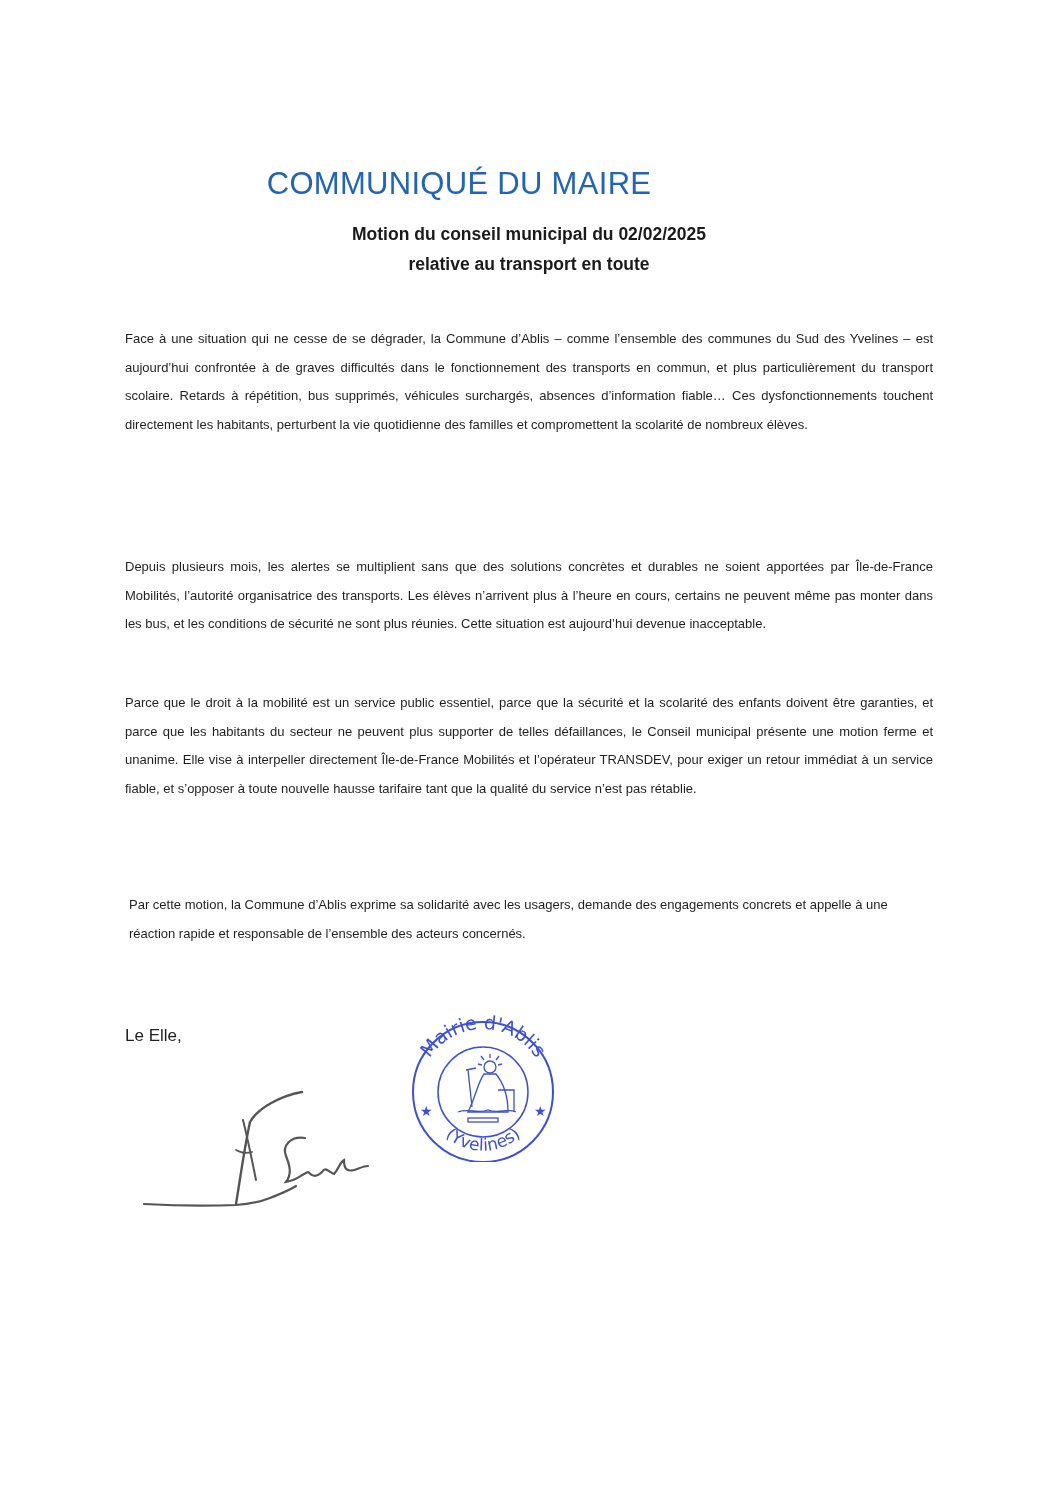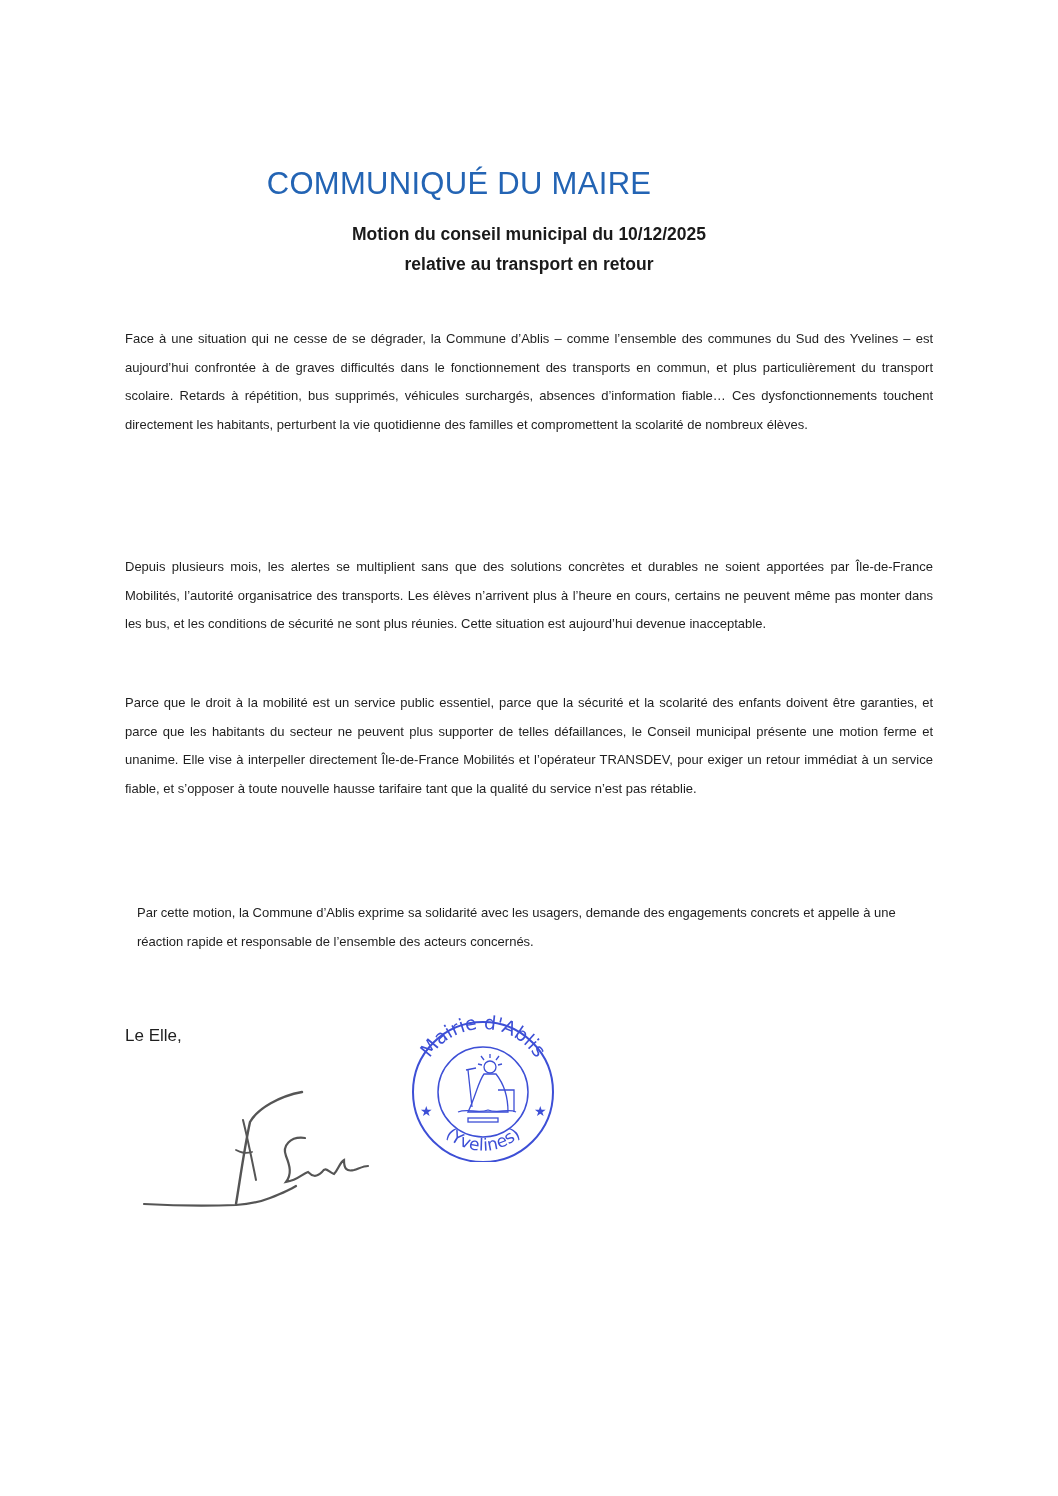--- a/index.html
+++ b/index.html
@@ -21,27 +21,27 @@
     .p4 { top: 887px; text-align: left; }
     .sign-label { position: absolute; left: 125px; top: 1026px; font-size: 17px; color: #1f1f1f; }
     .signature { position: absolute; left: 140px; top: 1090px; width: 240px; height: 130px; }
     .stamp { position: absolute; left: 398px; top: 1012px; width: 170px; height: 150px; }
   </style>
 </head>
 <body>
 
 <div class="page">
   <div class="title">COMMUNIQUÉ DU MAIRE</div>
-  <div class="subtitle sub1">Motion du conseil municipal du 10/12/2025</div>
-  <div class="subtitle sub2">relative au transport en retour</div>
+  <div class="subtitle sub1">Motion du conseil municipal du 02/02/2025</div>
+  <div class="subtitle sub2">relative au transport en toute</div>
 
   <p class="para p1" style="margin:0">Face à une situation qui ne cesse de se dégrader, la Commune d’Ablis – comme l’ensemble des communes du Sud des Yvelines – est aujourd’hui confrontée à de graves difficultés dans le fonctionnement des transports en commun, et plus particulièrement du transport scolaire. Retards à répétition, bus supprimés, véhicules surchargés, absences d’information fiable… Ces dysfonctionnements touchent directement les habitants, perturbent la vie quotidienne des familles et compromettent la scolarité de nombreux élèves.</p>
   <p class="para p2" style="margin:0">Depuis plusieurs mois, les alertes se multiplient sans que des solutions concrètes et durables ne soient apportées par Île-de-France Mobilités, l’autorité organisatrice des transports. Les élèves n’arrivent plus à l’heure en cours, certains ne peuvent même pas monter dans les bus, et les conditions de sécurité ne sont plus réunies. Cette situation est aujourd’hui devenue inacceptable.</p>
   <p class="para p3" style="margin:0">Parce que le droit à la mobilité est un service public essentiel, parce que la sécurité et la scolarité des enfants doivent être garanties, et parce que les habitants du secteur ne peuvent plus supporter de telles défaillances, le Conseil municipal présente une motion ferme et unanime. Elle vise à interpeller directement Île-de-France Mobilités et l’opérateur TRANSDEV, pour exiger un retour immédiat à un service fiable, et s’opposer à toute nouvelle hausse tarifaire tant que la qualité du service n’est pas rétablie.</p>
-  <p class="para p4" style="margin:12px">Par cette motion, la Commune d’Ablis exprime sa solidarité avec les usagers, demande des engagements concrets et appelle à une réaction rapide et responsable de l’ensemble des acteurs concernés.</p>
+  <p class="para p4" style="margin:4px">Par cette motion, la Commune d’Ablis exprime sa solidarité avec les usagers, demande des engagements concrets et appelle à une réaction rapide et responsable de l’ensemble des acteurs concernés.</p>
 
   <div class="sign-label">Le Elle,</div>
 
   <svg class="signature" viewBox="0 0 240 130">
     <path d="M4 114 C40 116 70 116 96 115 C110 114 120 112 130 108 C140 104 150 100 156 96" fill="none" stroke="#555" stroke-width="2.2" stroke-linecap="round"></path>
     <path d="M96 114 C100 90 104 60 110 32 C118 18 140 6 162 2" fill="none" stroke="#555" stroke-width="2.4" stroke-linecap="round"></path>
     <path d="M103 30 C108 50 112 70 116 90" fill="none" stroke="#555" stroke-width="2" stroke-linecap="round"></path>
     <path d="M96 60 C100 62 104 64 112 62" fill="none" stroke="#555" stroke-width="1.8" stroke-linecap="round"></path>
     <path d="M165 48 C150 46 142 56 146 66 C150 76 152 84 146 92 C158 90 162 84 168 82 C172 86 176 88 182 82 C186 76 188 82 194 84 C198 80 200 72 204 70 C204 78 206 82 214 80 C220 78 224 76 228 76" fill="none" stroke="#555" stroke-width="2.2" stroke-linecap="round"></path>
   </svg>

